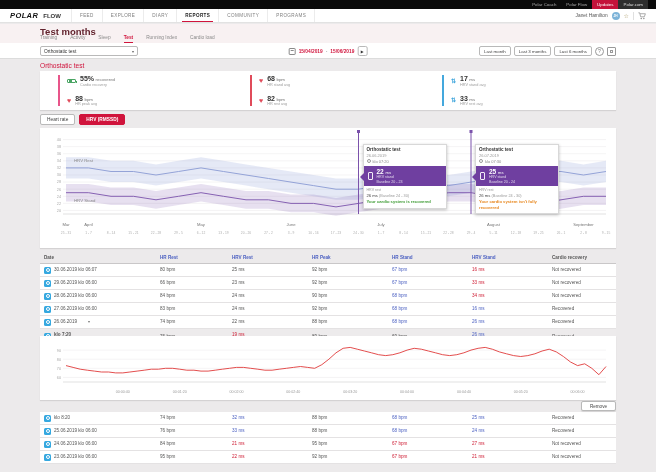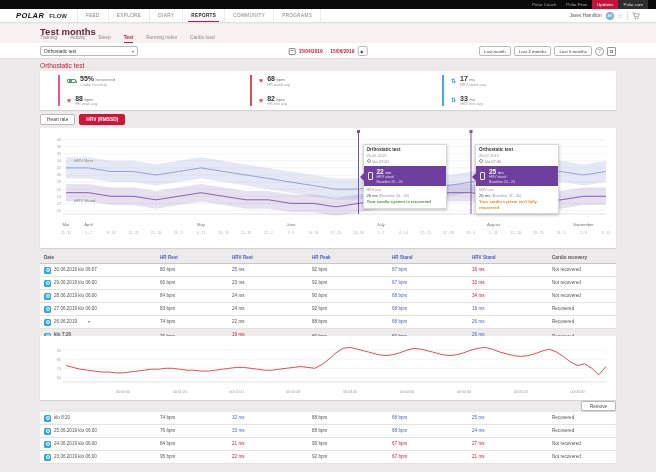--- a/index.html
+++ b/index.html
@@ -6,21 +6,21 @@
 html,body{width:656px;height:472px;overflow:hidden}
 body{font-family:"Liberation Sans",sans-serif;background:#eceaeb;position:relative;color:#444}
 
 
 .topbar{position:absolute;top:0;left:0;right:0;height:9px;background:#0a0a0a;display:flex;justify-content:flex-end;align-items:center;padding-right:8px;z-index:10}
 .tb-link{font-size:4.4px;color:#a8a8a8;padding:0 5px;line-height:9px;cursor:pointer}
 .tb-red{background:#c4133a;color:#fff}
 .tb-dark{background:#2e2e2e;color:#ddd}
 
 
-.nav{position:absolute;top:9px;left:0;right:0;height:14px;background:#fff;border-bottom:1px solid #e2e2e2;display:flex;align-items:center;padding:0 16px;z-index:10}
+.nav{position:absolute;top:9px;left:0;right:0;height:14px;background:#fff;border-bottom:1px solid #e2e2e2;display:flex;align-items:center;padding:0 10px;z-index:10}
 .logo{font-size:7.5px;font-weight:bold;font-style:italic;letter-spacing:.4px;color:#111}
 .brand{font-size:6px;font-weight:bold;color:#333;margin:0 10px 0 5px}
 .nav-items{display:flex;align-items:stretch;height:100%}
 .nav-item{font-size:4.6px;color:#808080;letter-spacing:.4px;padding:0 8px;display:flex;align-items:center;border-left:1px solid #ececec;position:relative;cursor:pointer}
 .nav-item:last-child{border-right:1px solid #ececec}
 .nav-item.active{color:#222;font-weight:bold}
 .nav-item.active::after{content:"";position:absolute;left:5px;right:5px;bottom:0;height:1.5px;background:#d0143c}
 .nav-right{margin-left:auto;display:flex;align-items:center;gap:4px}
 .user-name{font-size:4.8px;color:#555}
 .avatar{width:8px;height:8px;border-radius:50%;background:#7db3d8;color:#fff;font-size:3.2px;display:flex;align-items:center;justify-content:center;font-weight:bold}

